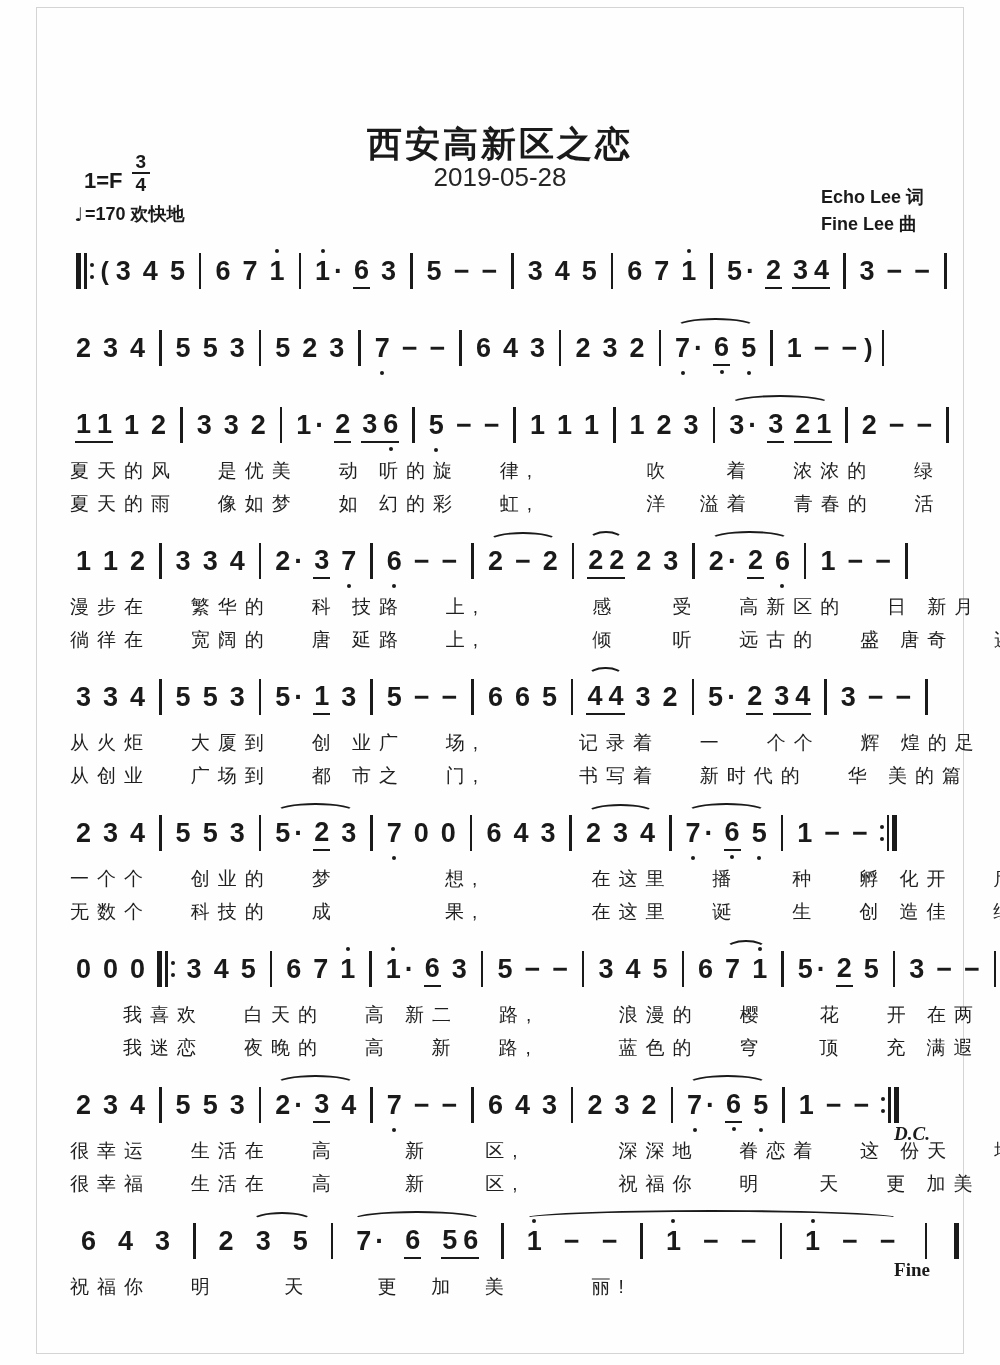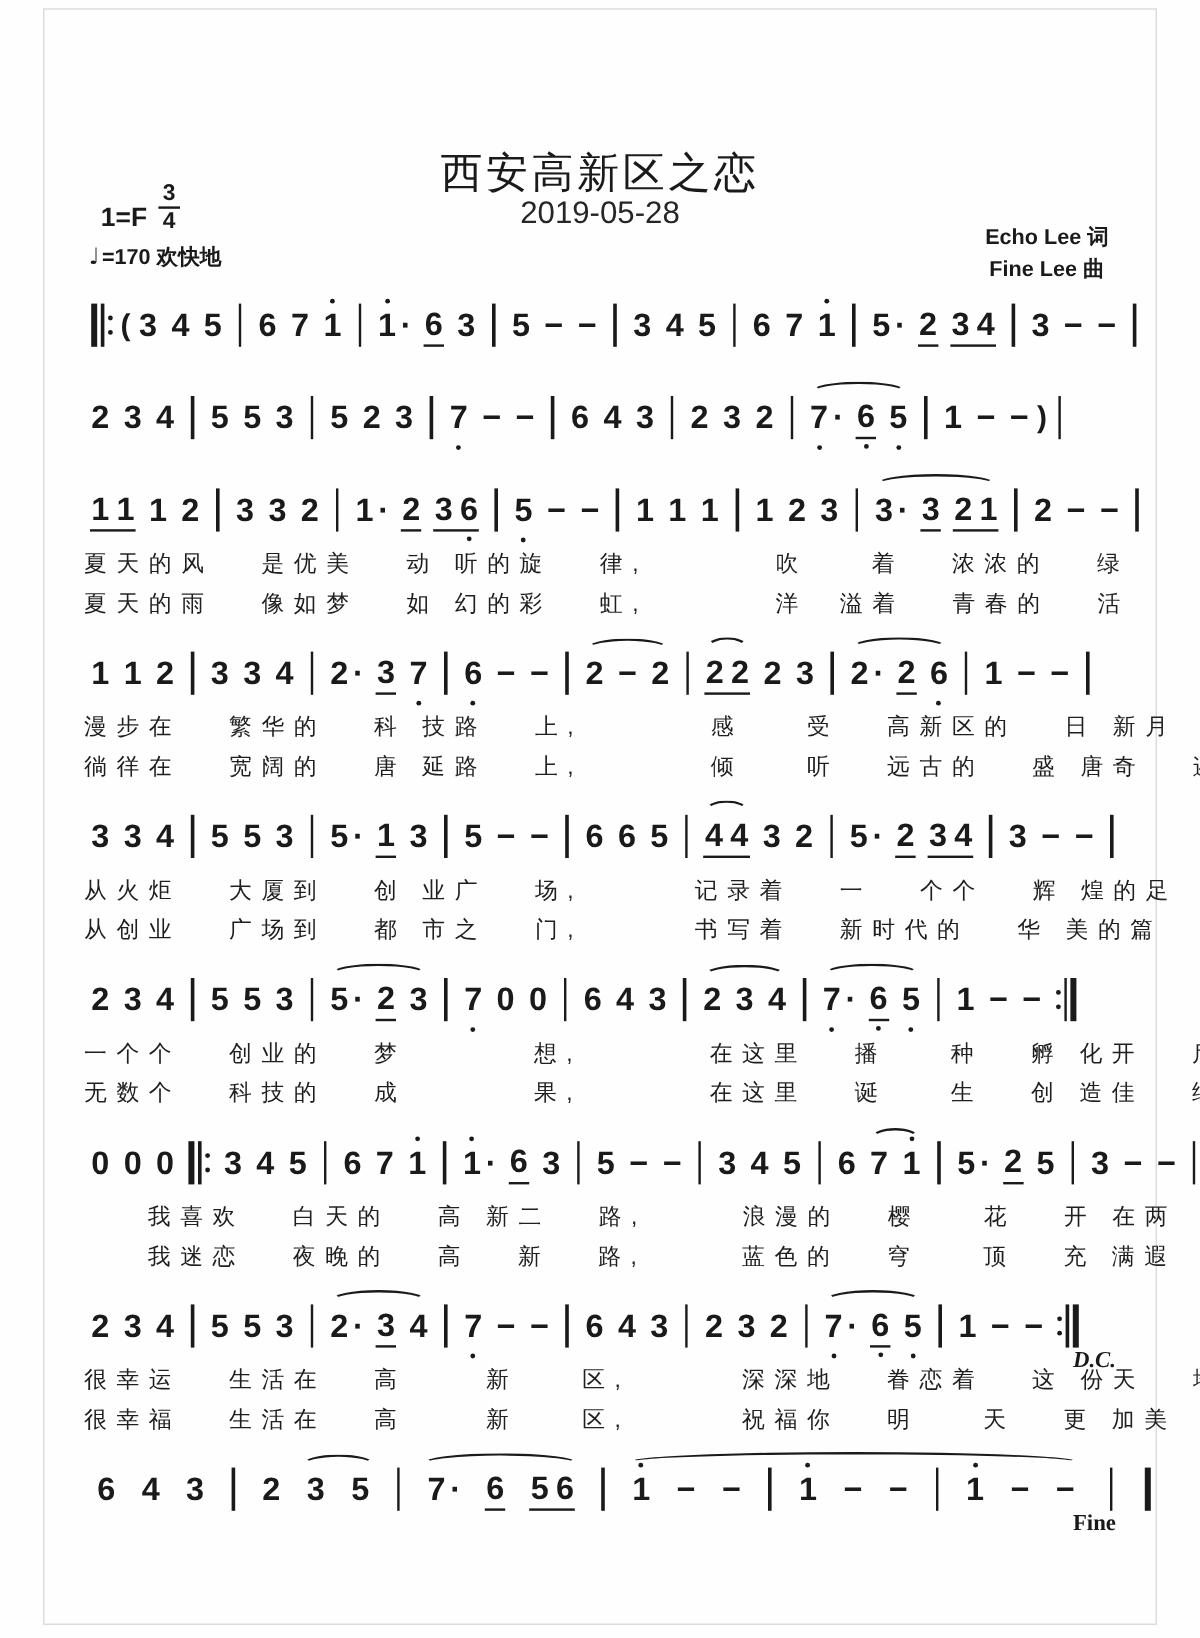--- a/index.html
+++ b/index.html
@@ -1,27 +1,27 @@
 <!DOCTYPE html>
 <html><head>
 <meta charset="utf-8">
 <style>
   html,body{margin:0;padding:0;background:#e8e8e8;}
   .sheet{position:relative;width:1000px;height:1365px;background:#fefefe;margin:0 auto;
          font-family:"Liberation Sans",sans-serif;color:#1a1a1a;overflow:hidden;}
   .frame{position:absolute;left:36px;right:36px;top:7px;bottom:11px;border:1px solid #d4d4d4;pointer-events:none;}
-  .title{position:absolute;top:98px;left:0;width:100%;text-align:center;font-size:35px;font-weight:400;letter-spacing:3px;}
+  .title{position:absolute;top:98px;left:0;width:100%;text-align:center;font-size:35px;font-weight:700;letter-spacing:3px;}
   .date{position:absolute;top:162px;left:0;width:100%;text-align:center;font-size:26px;font-weight:500;color:#262626;}
   .keysig{position:absolute;left:84px;top:152px;display:flex;align-items:flex-end;font-size:22px;font-weight:600;}
   .ts{display:inline-flex;flex-direction:column;align-items:center;font-size:19px;line-height:19px;font-weight:700;margin-left:9px;}
   .tsn{border-bottom:2px solid #1a1a1a;padding:0 4px 1px;}
   .tsd{padding-top:1px;}
   .tempo{position:absolute;left:74px;top:202px;font-size:18px;font-weight:600;display:flex;align-items:center;gap:2px;}
   .nicon{font-family:"DejaVu Sans",sans-serif;font-size:19px;}
-  .credits{position:absolute;right:76px;top:184px;text-align:center;font-size:18px;font-weight:600;line-height:27px;}
+  .credits{position:absolute;right:76px;top:184px;text-align:left;font-size:18px;font-weight:600;line-height:27px;}
   #score{position:absolute;top:242px;left:0;right:0;}
   .sline{position:relative;margin-bottom:19px;}
   .sline.haslyr{margin-bottom:12px;}
   .notes{display:flex;align-items:center;padding-left:70px;height:58px;}
   .nt{position:relative;display:inline-flex;align-items:flex-end;margin:0 5px;font-size:27px;font-weight:700;line-height:33px;}
   .notes.sparse .nt{margin:0 10px;}
   .notes.sparse .bl{margin:0 12px;}
   .nt.u{border-bottom:2.5px solid #1a1a1a;}
   .nd{position:relative;padding:0 1px;}
   .nd + .nd{margin-left:4px;}
@@ -909,15 +909,16 @@
             <span class="nt">
               <span class="nd">−</span>
             </span>
           </span>
           <span class="rep">
             <span class="bl"></span>
             <span class="bl thick"></span>
           </span>
         </div>
         <div class="mark" style="font-style: normal;">Fine</div>
+        <div class="lyr">祝福你   明     天     更  加  美      丽!</div>
       </div>
     </div>
 </div>
 
 </body></html>

